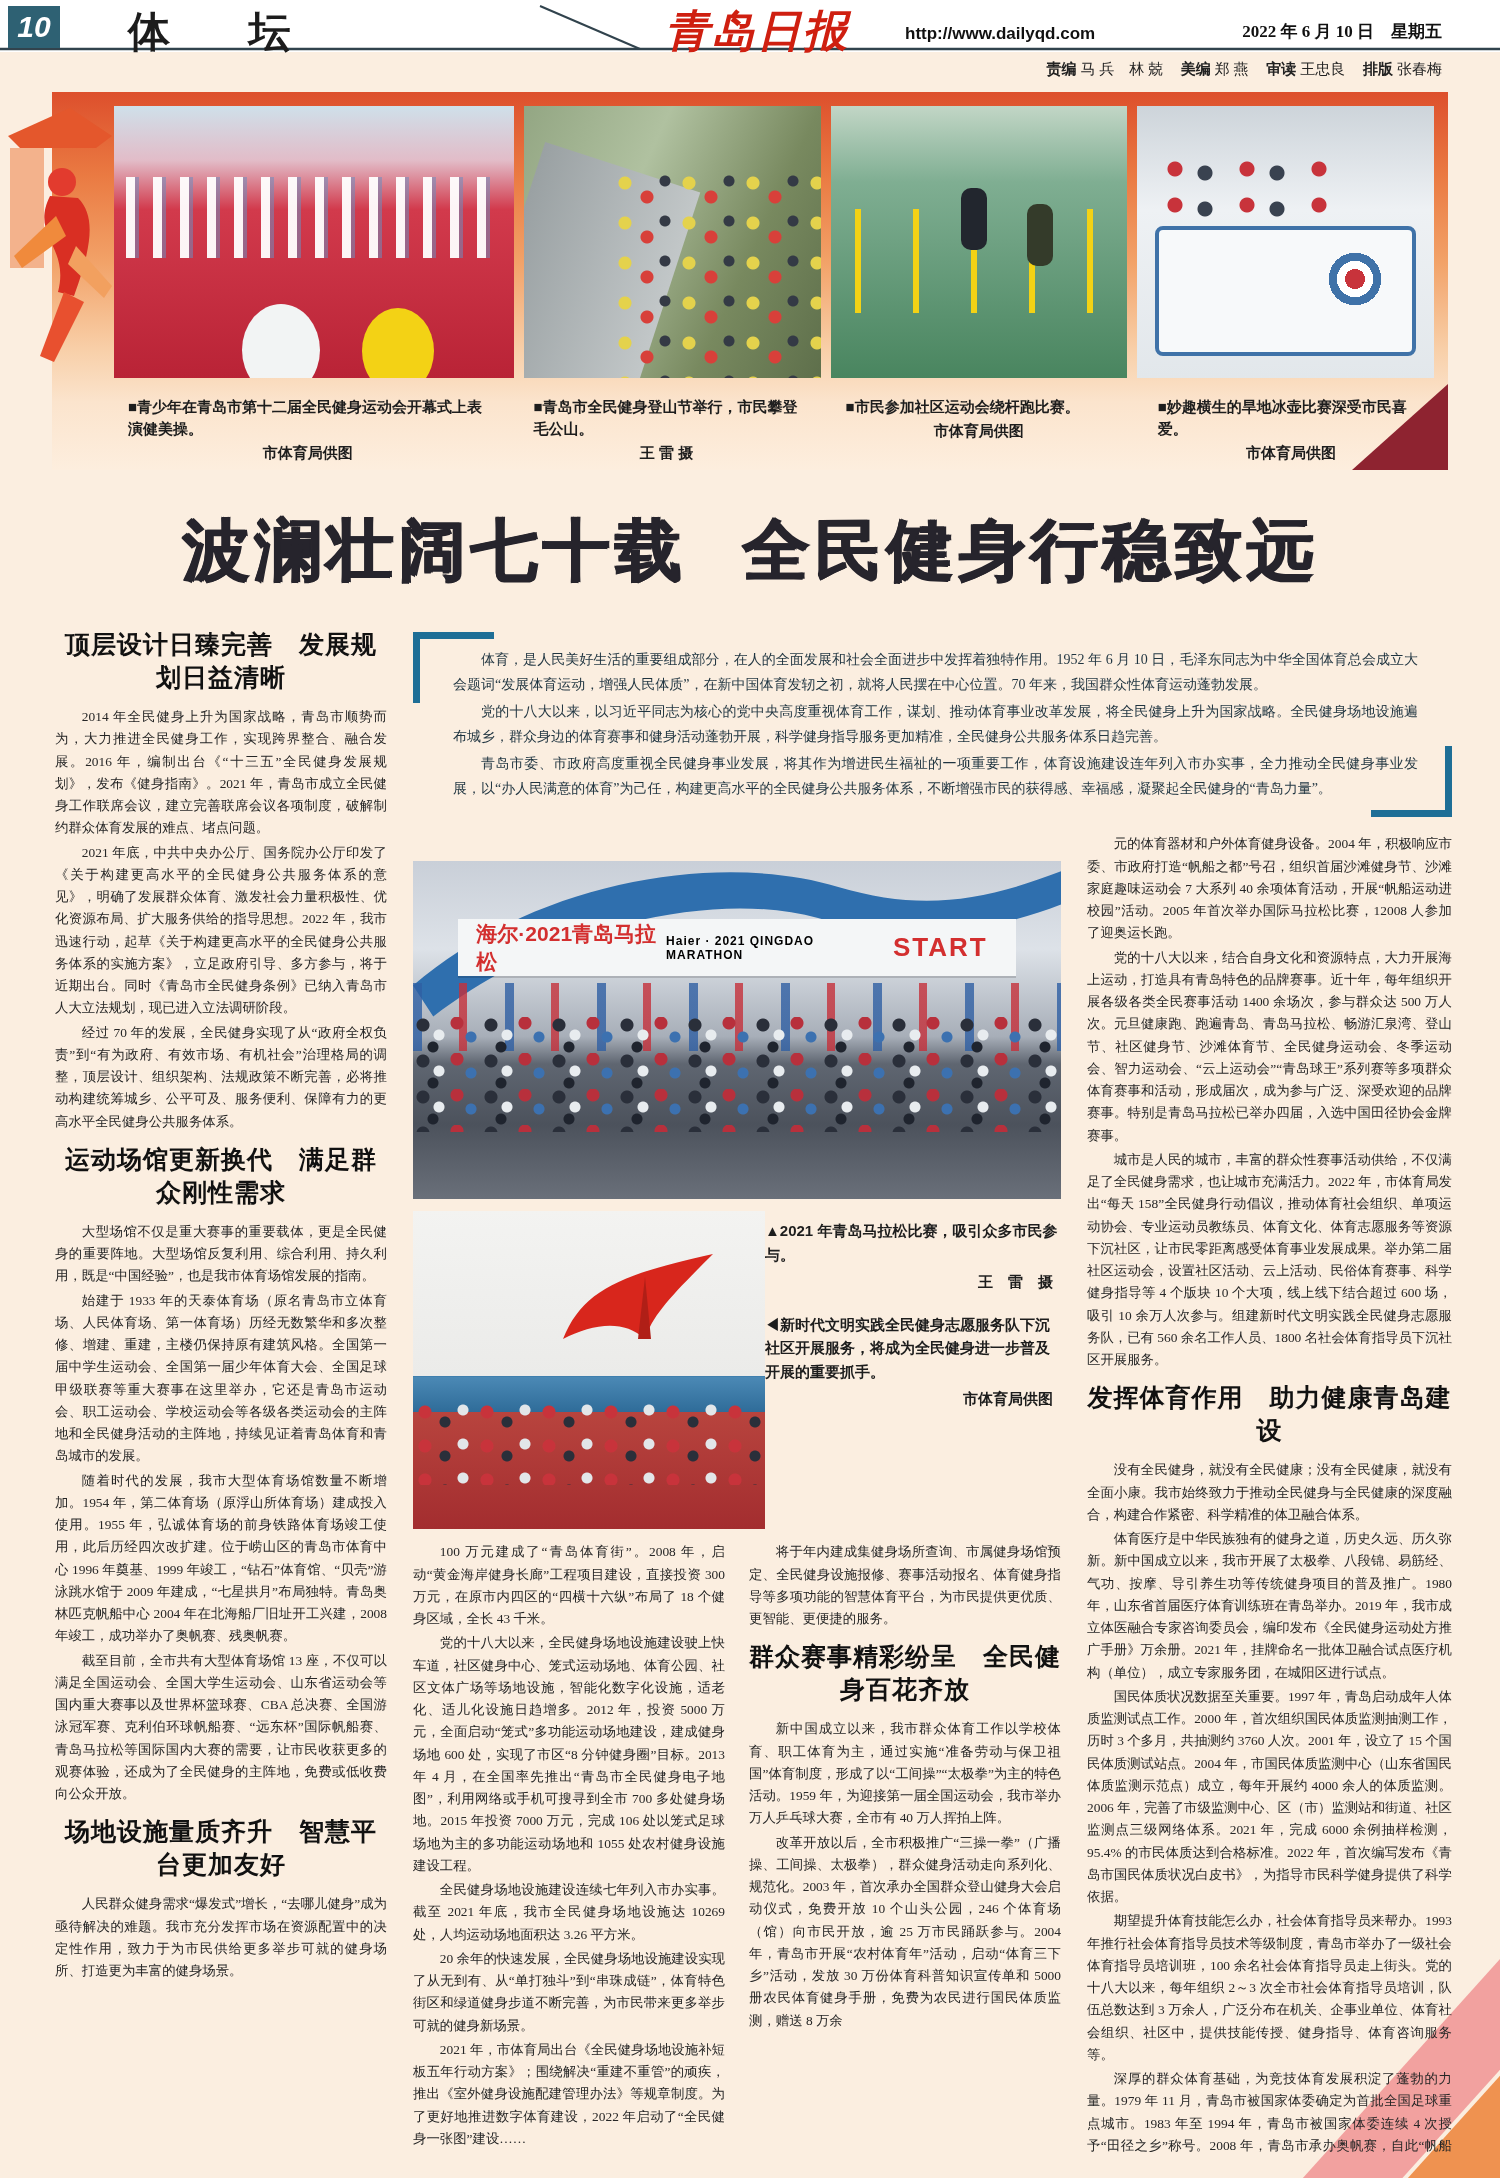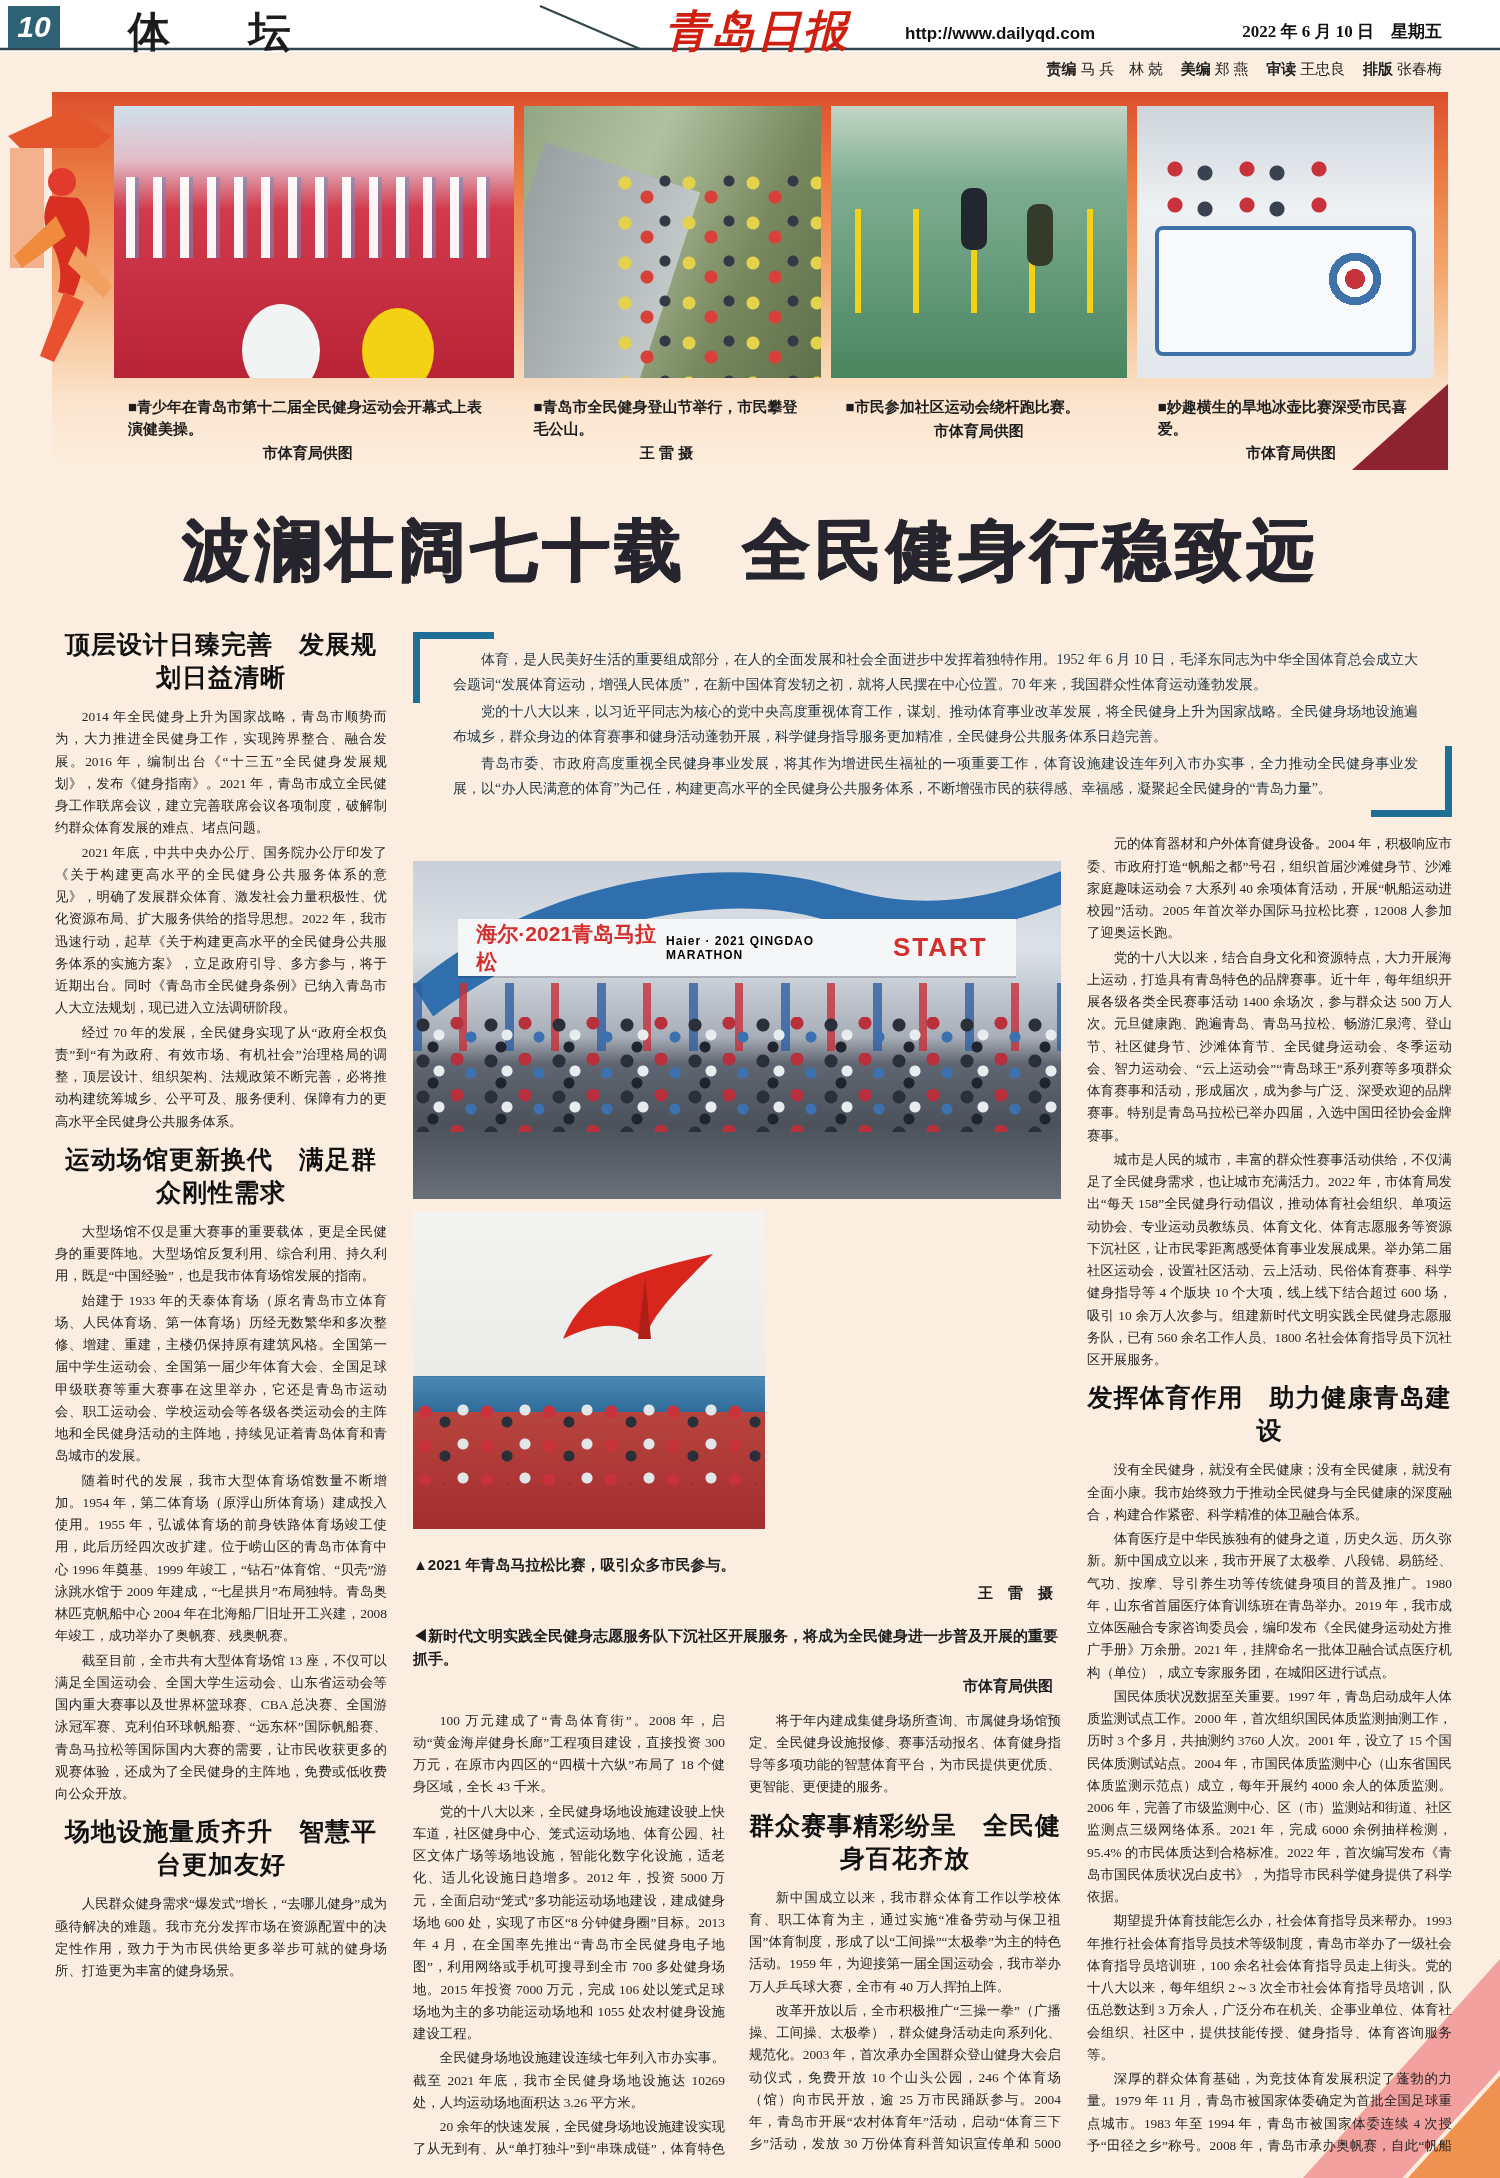--- a/index.html
+++ b/index.html
@@ -105,21 +105,21 @@
     background-size:68px 36px; }
   
   .phf { position:relative; width:352px; height:318px; flex:none; overflow:hidden;
     background:linear-gradient(180deg,#f3f3f1 0%,#ebebe9 52%,#3f7fae 52%,#4787b4 63%,#b8443e 63%,#a32d2f 100%); }
   .phf .sea { position:absolute; left:0; right:0; top:52%; height:11%; background:linear-gradient(180deg,#4b89b5,#2f6c99); }
   .phf .crowd { position:absolute; left:0; right:0; top:60%; height:26%;
     background-image:radial-gradient(circle 6px at 12px 10px,#c8333b 0 6px,transparent 7px),
       radial-gradient(circle 5px at 32px 20px,#2a2f3a 0 5px,transparent 6px),
       radial-gradient(circle 5px at 50px 8px,#e2e6e9 0 5px,transparent 6px);
     background-size:62px 34px; }
-  .mid-photo-row { display:flex; gap:16px; margin-top:12px;flex-direction:column; }
+  .mid-photo-row { display:flex; margin-top:12px; }
   .mid-caps { flex:1; display:flex; flex-direction:column; gap:20px; padding-top:8px; }
   .midcap { font:700 15px/1.55 "Liberation Sans",sans-serif; color:#1d1d1d; }
   .midcap .credit { text-align:right; margin-top:4px; padding-right:8px; }
   .mid-text-row { display:flex; gap:24px; margin-top:12px; flex:1; min-height:0; overflow:hidden; }
   .mid-text-row > div { flex:1; min-width:0; }
   
   .corner-decor { position:absolute; right:0; bottom:0; width:240px; height:300px; z-index:1; overflow:hidden; }
   .corner-decor .band1 { position:absolute; width:420px; height:74px; background:#f2a19f; transform:rotate(-48deg); right:-150px; bottom:60px; }
   .corner-decor .band2 { position:absolute; width:420px; height:90px; background:#ef9250; transform:rotate(-48deg); right:-210px; bottom:-10px; }
 </style>

